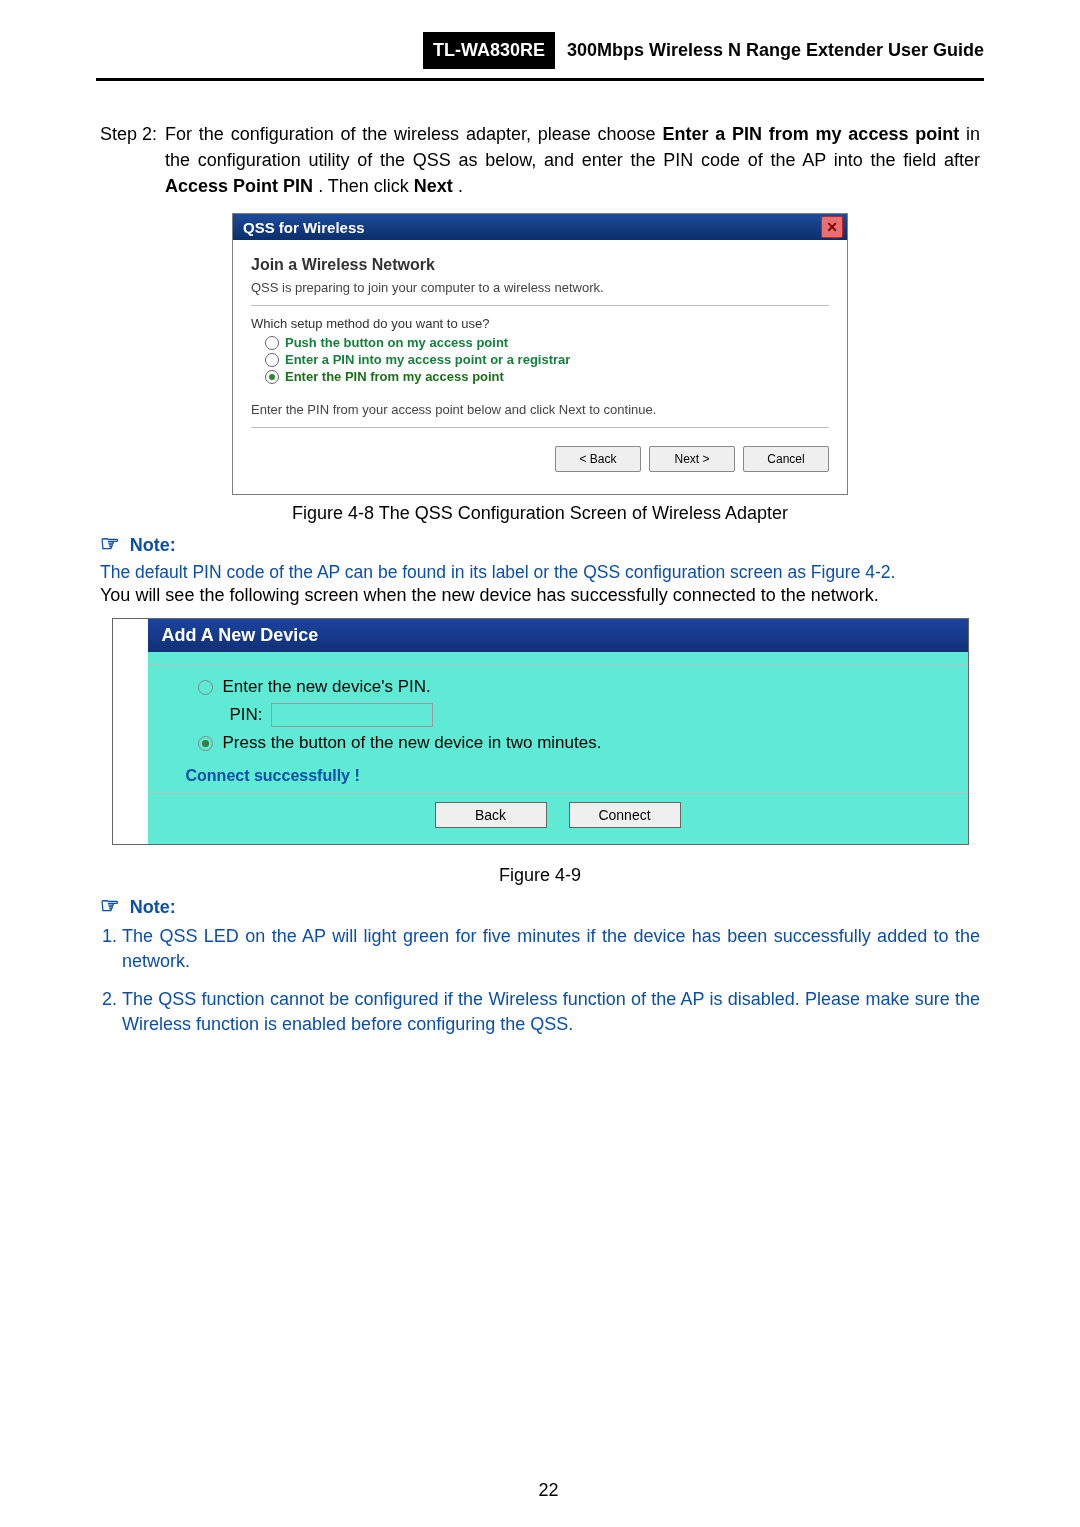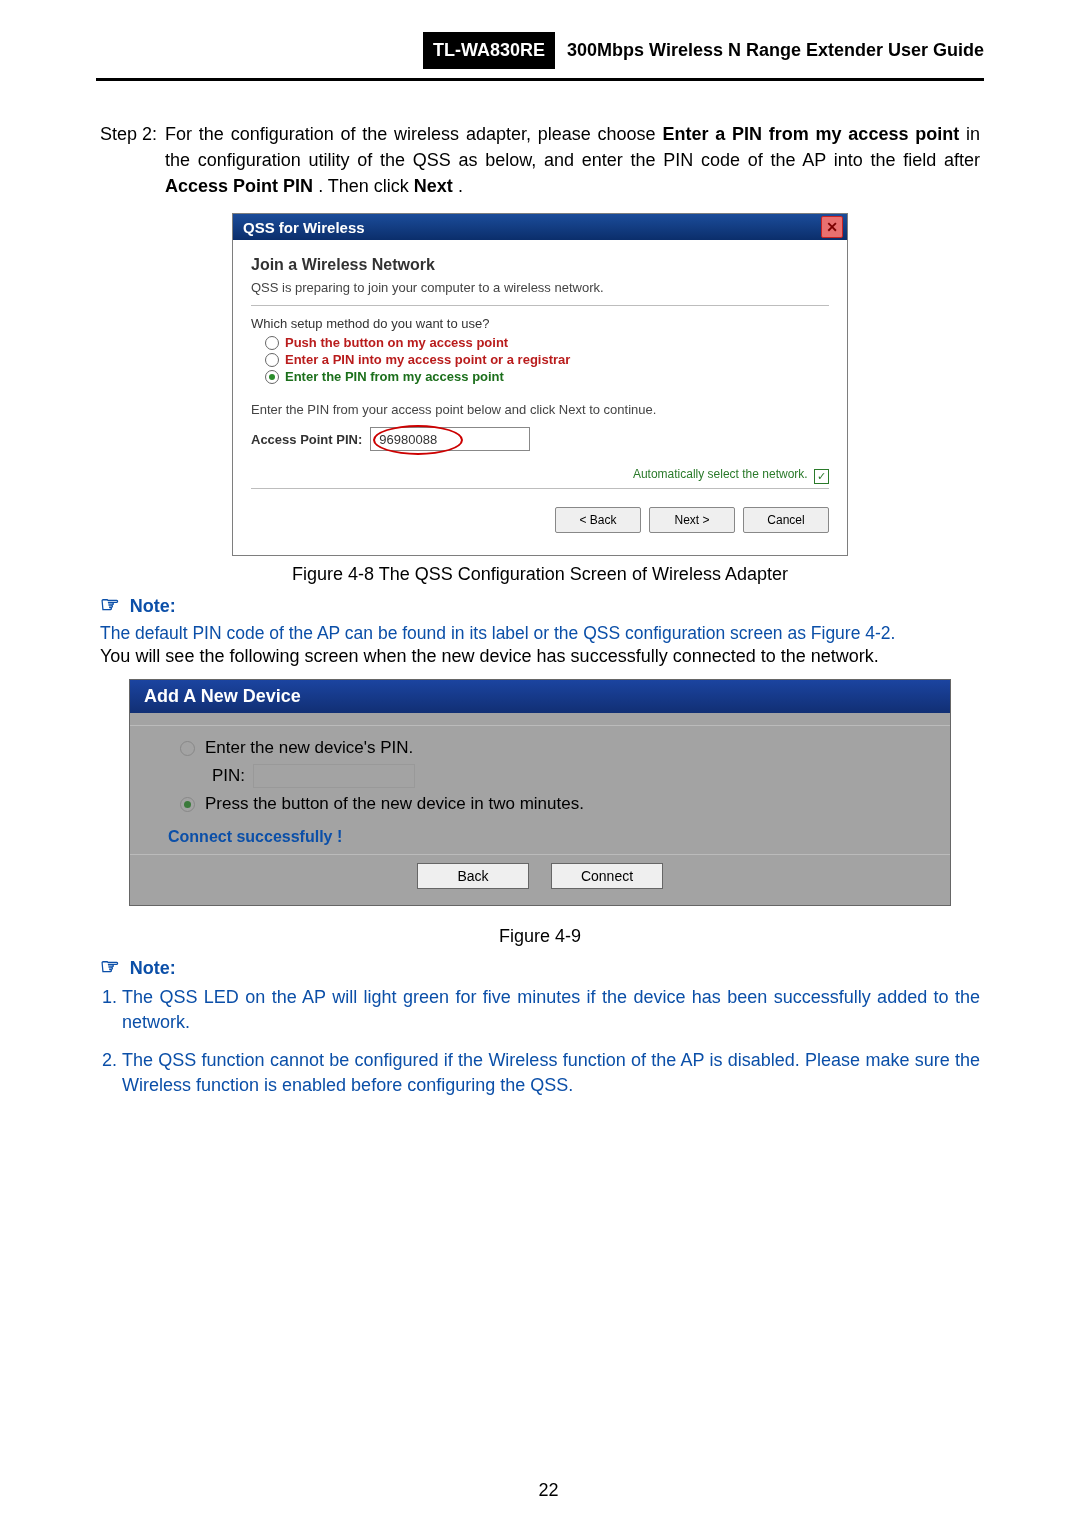--- a/index.html
+++ b/index.html
@@ -147,21 +147,21 @@
   }
   .setup-right .q {
     margin-bottom: 4px;
     color: #333;
   }
   .opt {
     display: flex;
     align-items: center;
     gap: 6px;
     font-weight: bold;
-    color: #b91c1c;
+    color: #15803d;
     margin: 2px 0 2px 14px;
   }
   .radio {
     width: 12px; height: 12px;
     border: 1px solid #666;
     border-radius: 50%;
     display: inline-flex;
     align-items: center;
     justify-content: center;
   }
@@ -264,30 +264,31 @@
   }
   .plain {
     font-size: 18px;
     margin-top: 2px;
   }
   
   .dlg2-wrap {
     width: 820px;
     margin: 12px auto 20px auto;
     border: 1px solid #666;
+    padding-left: 35px;
   }
   .dlg2-title {
     background: linear-gradient(#1b44a0, #112f74);
     color: #fff;
     font-size: 18px;
     font-weight: bold;
     padding: 6px 14px;
   }
   .dlg2-body {
-    background: #a3a3a3;
+    background: #5eead4;
     padding: 8px 22px 8px 22px;
     font-size: 17px;
   }
   .dlg2-body .sep {
     border-top: 1px solid #bbb;
     margin: 4px -22px 12px -22px;
   }
   .dlg2-opt {
     display: flex;
     align-items: center;
@@ -403,31 +404,20 @@
           </div>
           <div class="opt">
             <span class="radio"></span>
             <span>Enter a PIN into my access point or a registrar</span>
           </div>
           <div class="opt selected">
             <span class="radio selected"></span>
             <span>Enter the PIN from my access point</span>
           </div>
           <div class="instr">Enter the PIN from your access point below and click Next to continue.</div>
-          <div class="pin-row">
-            <span>Access Point PIN:</span>
-            <div class="pin-box">
-              <span>96980088</span>
-              <span class="pin-oval"></span>
-            </div>
-          </div>
-          <div class="auto-row">
-            <span>Automatically select the network.</span>
-            <span class="chk">✓</span>
-          </div>
           <hr class="dlg1-hr">
           <div class="dlg1-foot">
             <div class="btn">&lt; Back</div>
             <div class="btn">Next &gt;</div>
             <div class="btn">Cancel</div>
           </div>
         </div>
       </div>
     </div>
   </div>

